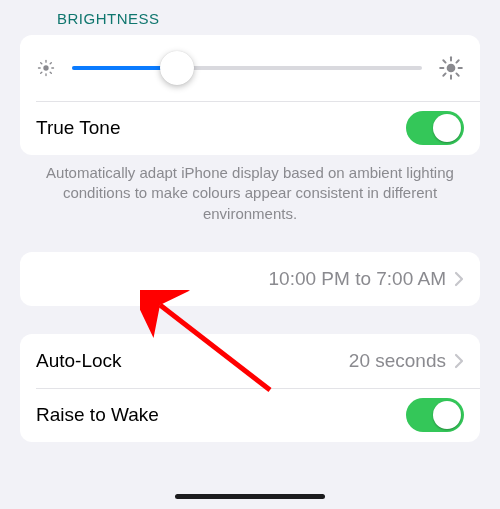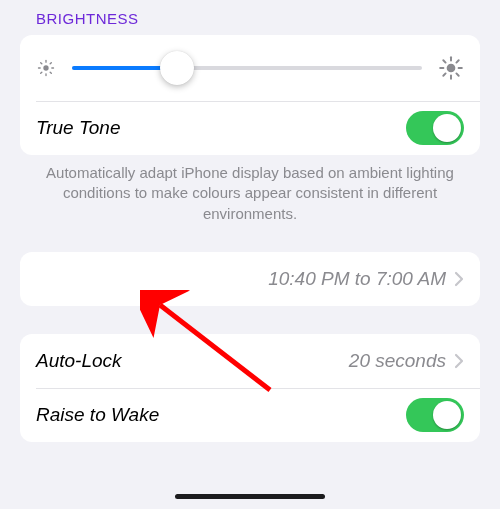--- a/index.html
+++ b/index.html
@@ -8,29 +8,29 @@
     height: 509px;
     background: #f2f2f7;
     font-family: -apple-system, "Helvetica Neue", Arial, sans-serif;
     color: #000;
     overflow: hidden;
     position: relative;
   }
   .section-header {
     font-size: 15px;
     letter-spacing: 0.5px;
-    color: #6d28d9;
+    color: #0f766e;
     padding: 10px 16px 8px 36px;
+    margin-left: 21px;
   }
   .group {
     background: #ffffff;
     border-radius: 12px;
     margin: 0 20px 0 20px;
     overflow: hidden;
-    font-style: italic;
   }
   .row {
     display: flex;
     align-items: center;
     min-height: 54px;
     padding: 0 16px;
     position: relative;
     font-size: 19px;
     color: #000;
   }
@@ -180,21 +180,21 @@
     </div>
   </div>
 </div>
 
 <div class="footer-note">Automatically adapt iPhone display based on ambient lighting conditions to make colours appear consistent in different environments.</div>
 
 <div class="spacer"></div>
 
 <div class="group">
   <div class="row">
-    <span class="row-value">10:40 PM to 7:00 AM</span>
+    <span class="row-value">10:00 PM to 7:00 AM</span>
     <span class="chevron">
       <svg width="10" height="16" viewBox="0 0 10 16">
           <path d="M2 2 L8 8 L2 14" stroke="#c6c6cb" stroke-width="2.2" fill="none" stroke-linecap="round" stroke-linejoin="round"></path>
         </svg>
     </span>
   </div>
 </div>
 
 <div class="spacer"></div>
 

